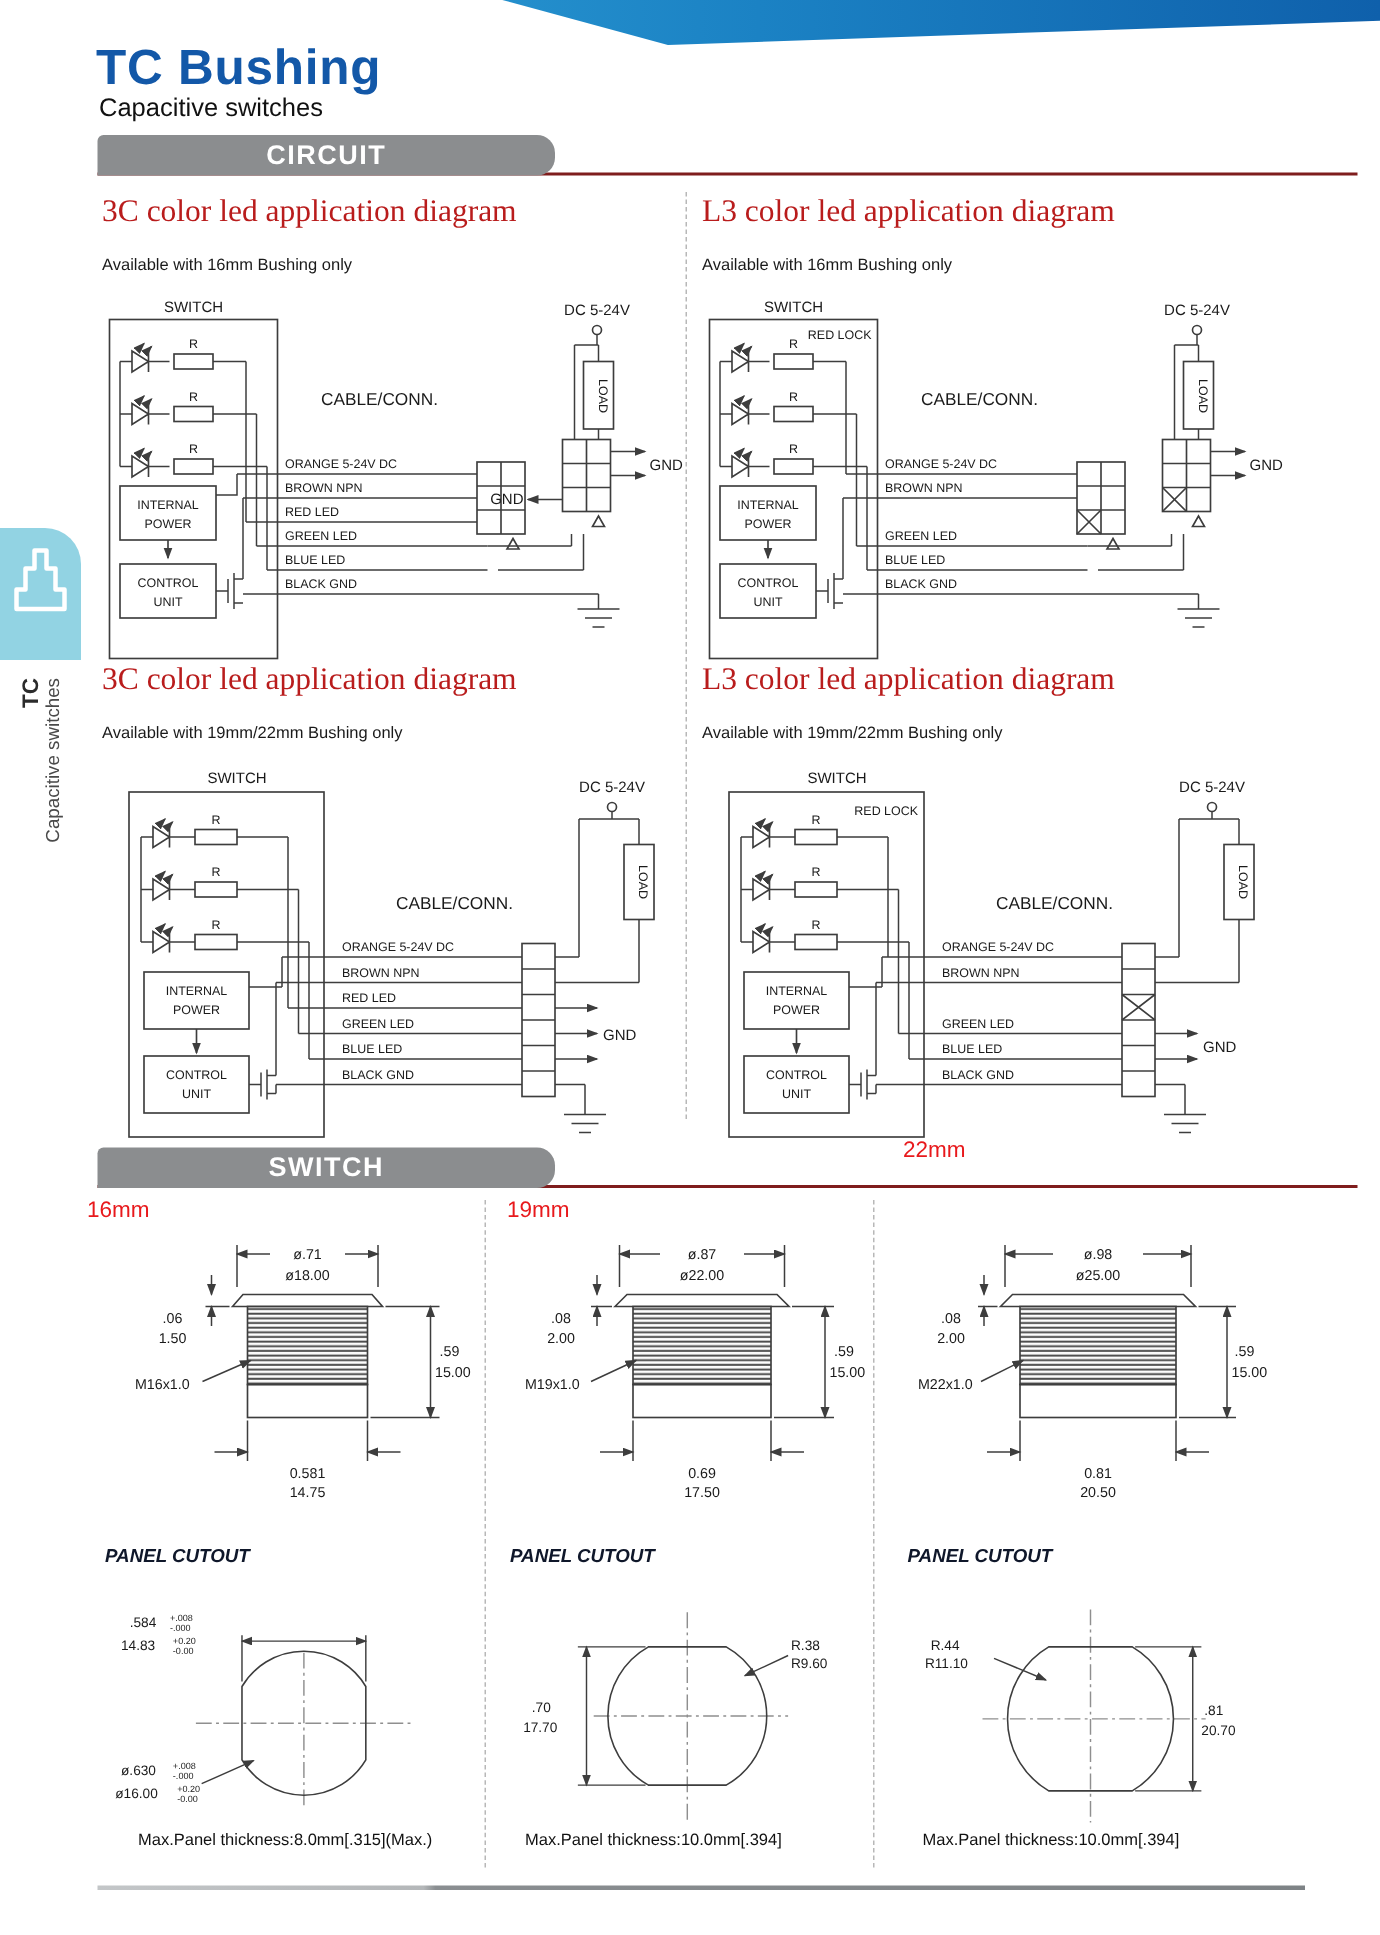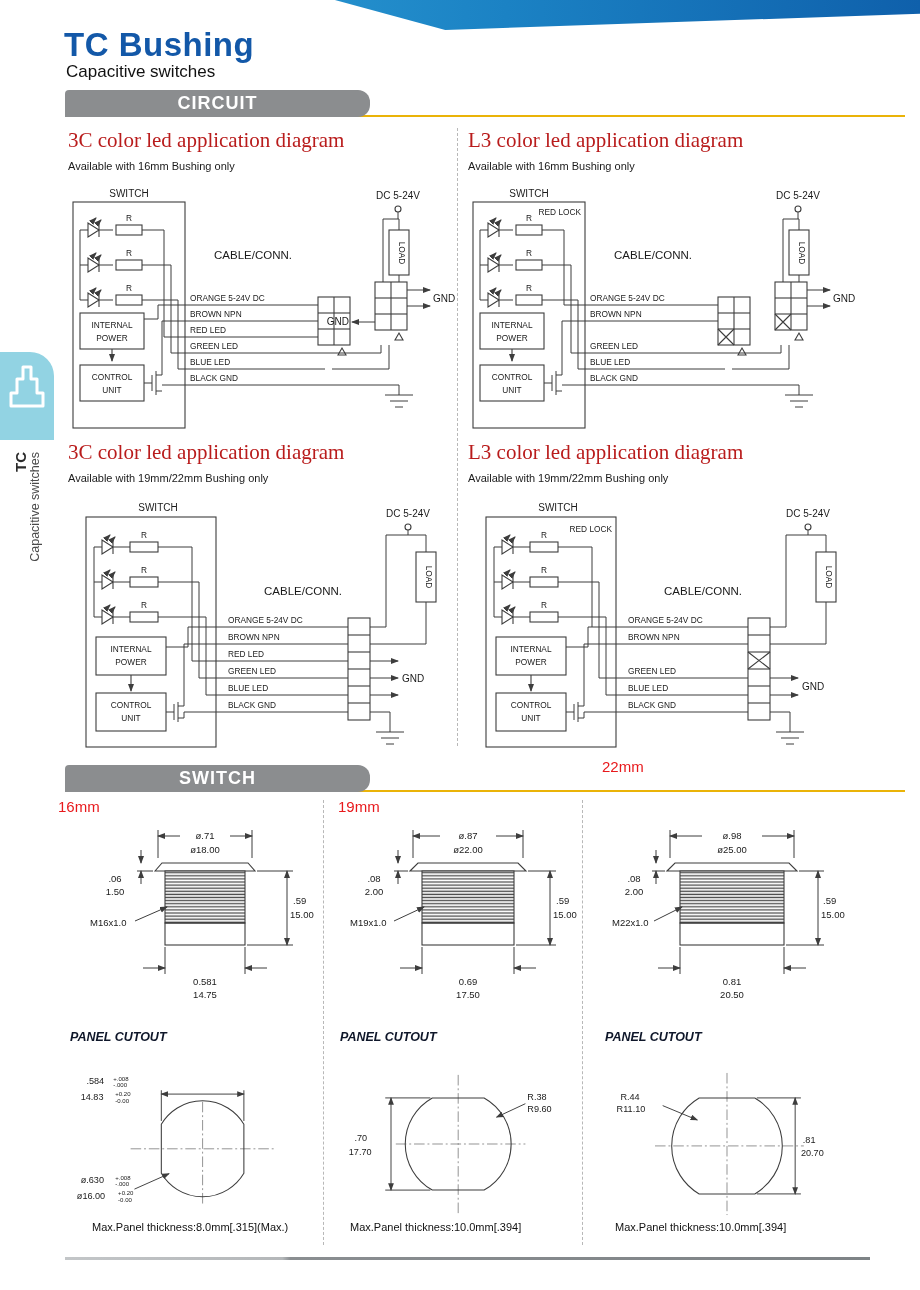--- a/index.html
+++ b/index.html
@@ -7,35 +7,35 @@
   #page { position:relative; width:920px; height:1290px; background:#fff; overflow:hidden; }
 
   
   .ribbon { position:absolute; left:0; top:0; width:920px; height:30px;
     background:linear-gradient(90deg,#35a8dc 0%,#1b82c4 55%,#0f60ab 100%);
     clip-path:polygon(36.4% 0, 100% 0, 100% 46%, 48.4% 100%); }
   .title { position:absolute; left:64px; top:26px; font-size:33px; font-weight:bold; color:#1358a8; letter-spacing:0.5px; }
   .subtitle { position:absolute; left:66px; top:62px; font-size:17px; color:#111; }
 
   
-  .bar-row { position:absolute; left:65px; width:840px; height:27px; border-bottom:2px solid #eab308; }
+  .bar-row { position:absolute; left:65px; width:840px; height:27px; border-bottom:2px solid #7f1d1d; }
   .bar { width:305px; height:27px; background:#8b8d8f; border-radius:4px 12px 12px 0;
          color:#fff; font-size:18px; font-weight:bold; letter-spacing:1px;
          display:flex; align-items:center; justify-content:center; }
 
   
   .tab { position:absolute; left:0; top:352px; width:54px; height:88px; background:#92d3e3; border-radius:0 24px 0 0; }
   .v-text { position:absolute; writing-mode:vertical-rl; transform:rotate(180deg); white-space:nowrap; }
   .v-tc { left:12px; top:452px; font-size:15px; font-weight:bold; color:#2b2b2b; }
   .v-cs { left:28px; top:452px; font-size:12.5px; color:#4a4a4a; }
 
   
   .circ { position:absolute; }
   .circ h3 { color:#b91c1c; font-size:21px; font-weight:400;font-family:Liberation Serif, serif; }
-  .circ p { font-size:11px; color:#1a1a1a; margin-top:7px; }
+  .circ p { font-size:11px; color:#1a1a1a; margin-top:18px; }
   .circ svg { margin-top:13px; display:block; }
 
   .vsep { position:absolute; width:0; border-left:1px dashed #b8b8b8; }
 
   
   .bsize { position:absolute; color:#e8191c; font-size:15px; }
   .bsvg, .csvg { position:absolute; }
   .cut-title { position:absolute; font-size:12.5px; font-weight:bold; font-style:italic; color:#0f172a; }
   .note { position:absolute; font-size:11px; color:#111; }
 

